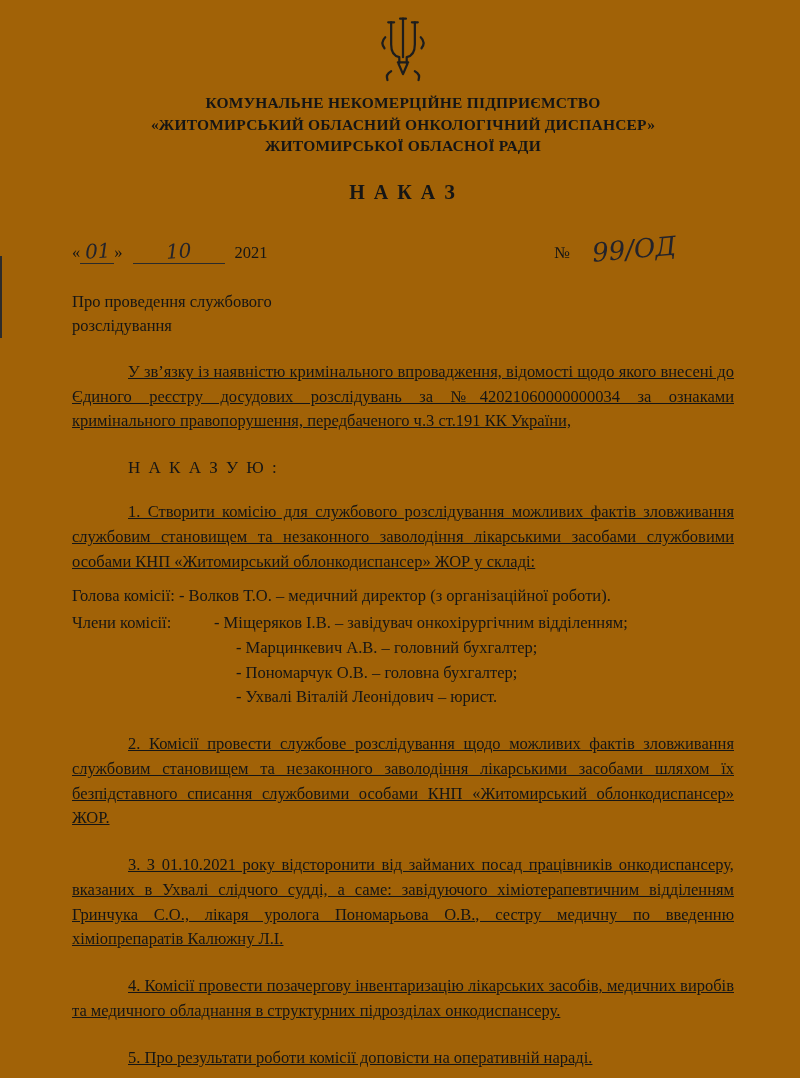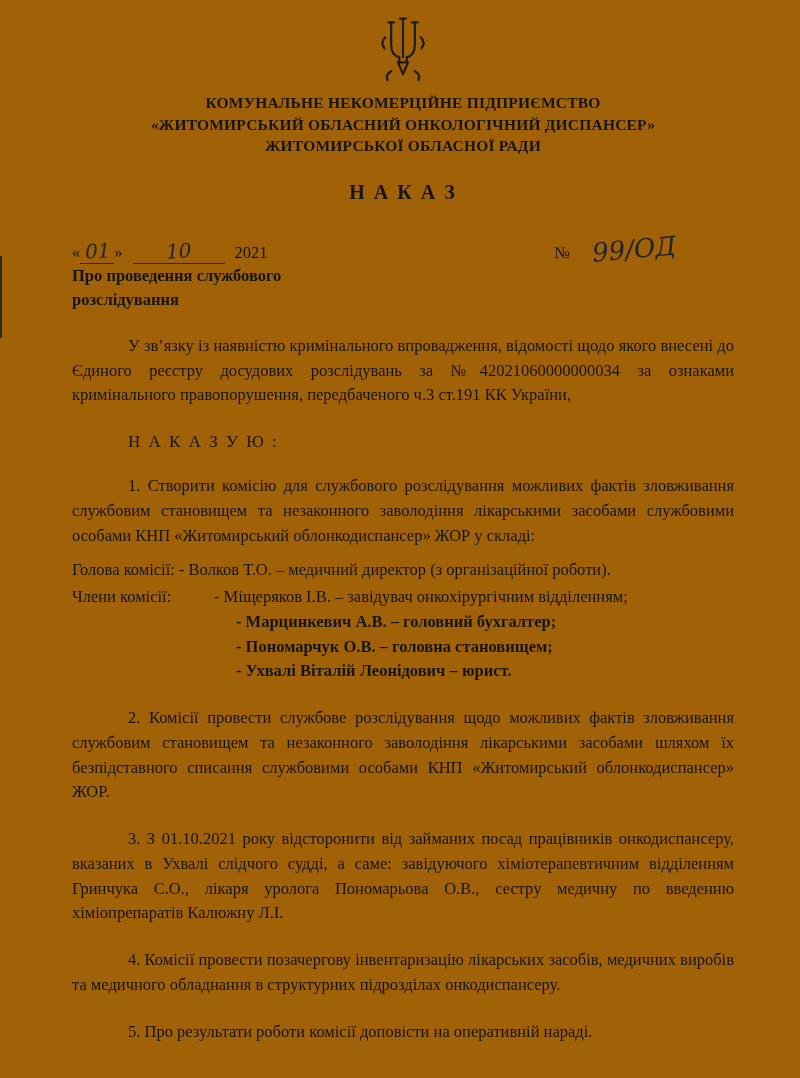--- a/index.html
+++ b/index.html
@@ -39,40 +39,40 @@
     font-size:20px;display:inline-block;transform:rotate(-3deg);
     color:#23232b;
   }
   .day-slot{display:inline-block;min-width:34px;text-align:center;border-bottom:1px solid #2a2a2a;}
   .month-slot{display:inline-block;min-width:92px;text-align:center;border-bottom:1px solid #2a2a2a;margin:0 10px;}
   .num-slot{display:inline-block;min-width:120px;text-align:center;}
   .hand-big{font-size:26px;transform:rotate(-5deg);}
   .doc-number{margin-right:40px;}
 
   
-  .subject{font-weight:bold;font-size:16.5px;line-height:1.45;max-width:300px;}
+  .subject{font-weight:normal;font-size:16.5px;line-height:1.45;margin-top:26px;max-width:300px;}
 
   
   .para{
     text-align:justify;text-indent:56px;
-    font-size:16.5px;line-height:1.5;margin:22px 0 0 0;
+    font-size:16.5px;line-height:1.5;margin:22px 0 0 0;text-decoration:underline;
   }
   .order-word{
     font-weight:normal;font-size:17px;letter-spacing:2px;
     margin:24px 0 0 56px;
   }
 
   
   .comm{font-size:16.5px;line-height:1.5;margin-top:10px;}
   .comm-row{margin-top:2px;}
   .comm-members{display:flex;align-items:flex-start;}
   .comm-label{flex:0 0 142px;}
   .member-list{list-style:none;margin:0;padding:0;}
   .member-list li{white-space:nowrap;}
-  .member-list li + li{padding-left:22px;font-weight:bold;}
+  .member-list li + li{padding-left:22px;}
 
   
   .scan-line{
     position:absolute;left:0;top:256px;width:2px;height:82px;background:#2c2c2c;
   }
 </style>
 </head>
 <body>
 
 <div class="page">
@@ -129,21 +129,21 @@
     <div class="comm">
       <div class="comm-row">
         <span>Голова комісії:</span>
         <span>- Волков Т.О. – медичний директор (з організаційної роботи).</span>
       </div>
       <div class="comm-row comm-members">
         <span class="comm-label">Члени комісії:</span>
         <ul class="member-list">
           <li>-  Міщеряков І.В. – завідувач онкохірургічним  відділенням;</li>
           <li>-  Марцинкевич А.В. – головний бухгалтер;</li>
-          <li>-  Пономарчук О.В. – головна становищем;</li>
+          <li>-  Пономарчук О.В. – головна бухгалтер;</li>
           <li>-  Ухвалі Віталій Леонідович – юрист.</li>
         </ul>
       </div>
     </div>
 
     <p class="para">2. Комісії провести службове розслідування щодо можливих фактів зловживання службовим становищем та незаконного заволодіння лікарськими засобами шляхом їх безпідставного списання службовими особами КНП «Житомирський облонкодиспансер» ЖОР.</p>
     <p class="para">3. З 01.10.2021 року відсторонити від займаних посад працівників онкодиспансеру, вказаних в Ухвалі слідчого судді, а саме: завідуючого хіміотерапевтичним відділенням Гринчука С.О., лікаря уролога Пономарьова О.В., сестру медичну по введенню хіміопрепаратів Калюжну Л.І.</p>
     <p class="para">4. Комісії провести позачергову інвентаризацію лікарських засобів, медичних виробів та медичного обладнання в структурних підрозділах онкодиспансеру.</p>
     <p class="para">5. Про результати роботи комісії доповісти на оперативній нараді.</p>
 

